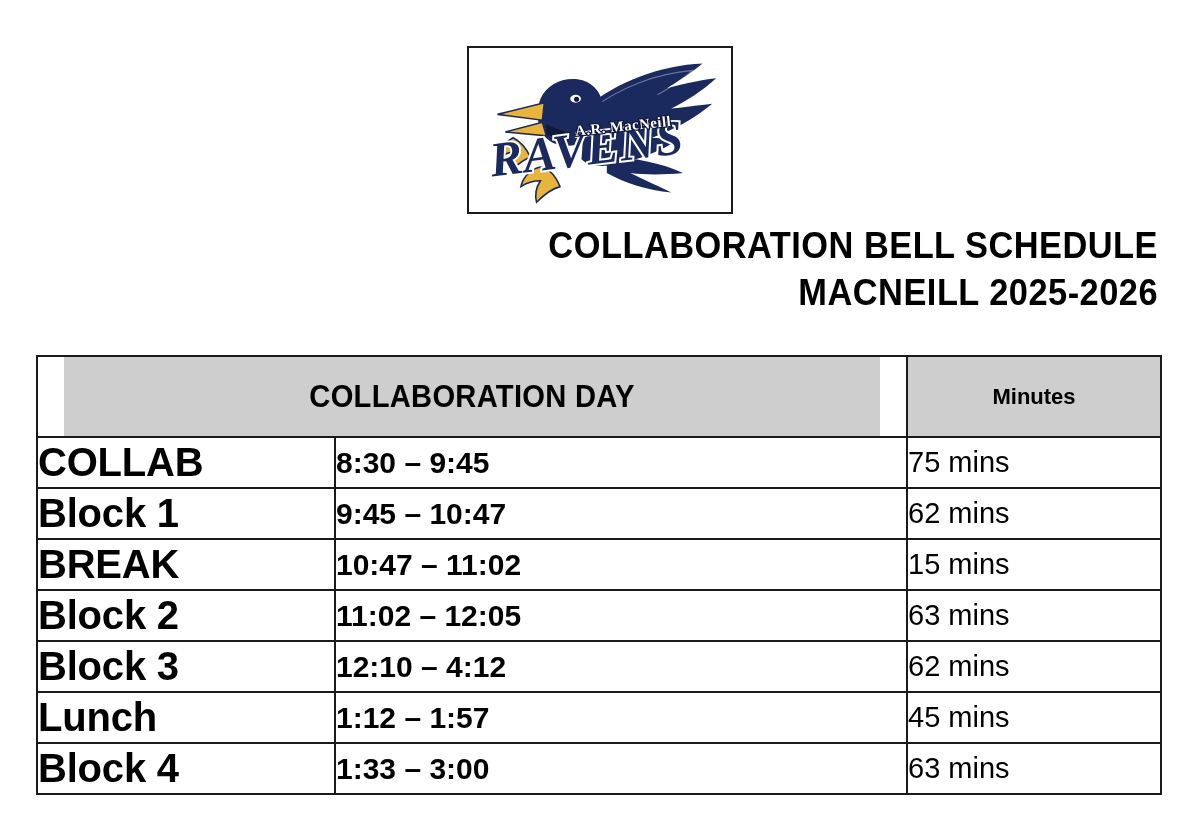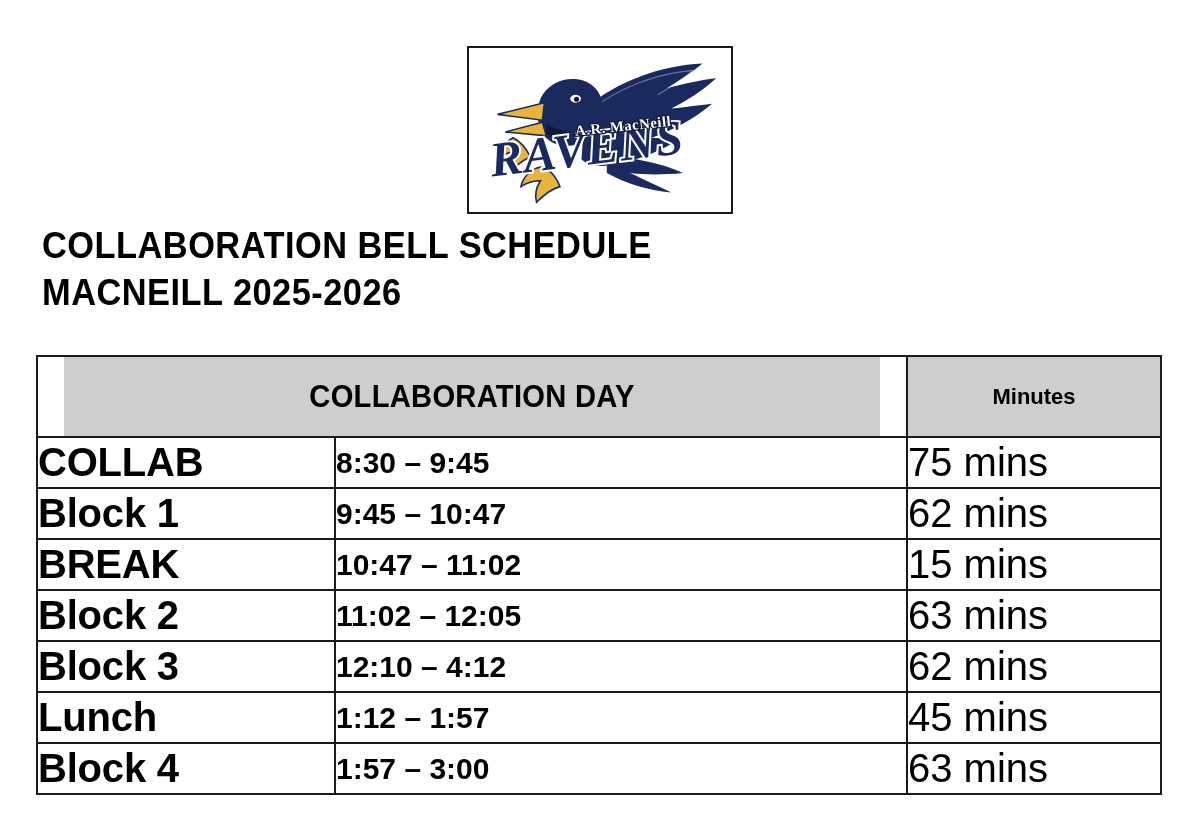--- a/index.html
+++ b/index.html
@@ -34,21 +34,21 @@
     width: 100%;
     height: 100%;
   }
 
   
   .title-block {
     position: absolute;
     left: 0;
     top: 222px;
     width: 1200px;
-    text-align: left;
+    text-align: right;
   }
   .title-line {
     font-family: "Liberation Sans Narrow", "Liberation Sans", sans-serif;
     font-weight: bold;
     font-size: 37px;
     line-height: 47px;
     letter-spacing: 0.5px;
     color: #000000;
     white-space: nowrap;
     transform: scaleX(0.93);
@@ -104,21 +104,21 @@
     padding-left: 16px;
     letter-spacing: -0.2px;
   }
   .cell-time {
     font-weight: bold;
     font-size: 30px;
     padding-left: 16px;
   }
   .cell-mins {
     font-weight: normal;
-    font-size: 40px;
+    font-size: 29px;
     padding-left: 14px;
   }
 </style>
 </head>
 <body>
 
 <div class="logo-wrap">
   <svg viewBox="0 0 266 168" xmlns="http://www.w3.org/2000/svg">
     <defs>
       <clipPath id="boxclip">
@@ -224,17 +224,17 @@
       <td class="cell-time">12:10 – 4:12</td>
       <td class="cell-mins">62 mins</td>
     </tr>
     <tr class="body-row">
       <td class="cell-name">Lunch</td>
       <td class="cell-time">1:12 – 1:57</td>
       <td class="cell-mins">45 mins</td>
     </tr>
     <tr class="body-row">
       <td class="cell-name">Block 4</td>
-      <td class="cell-time">1:57 – 3:00</td>
+      <td class="cell-time">1:33 – 3:00</td>
       <td class="cell-mins">63 mins</td>
     </tr>
   </tbody>
 </table>
 
 </body></html>

